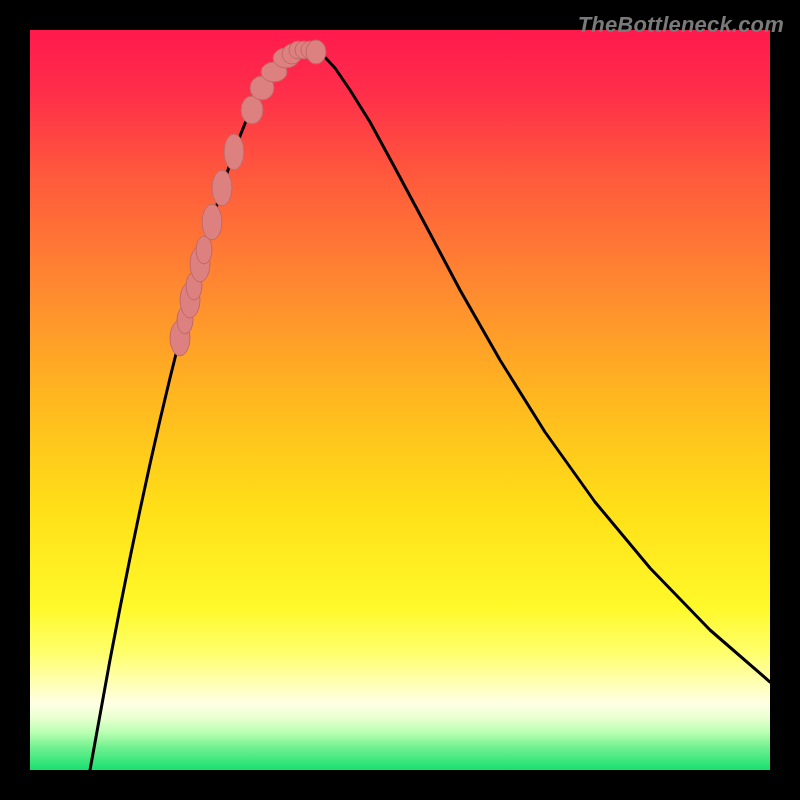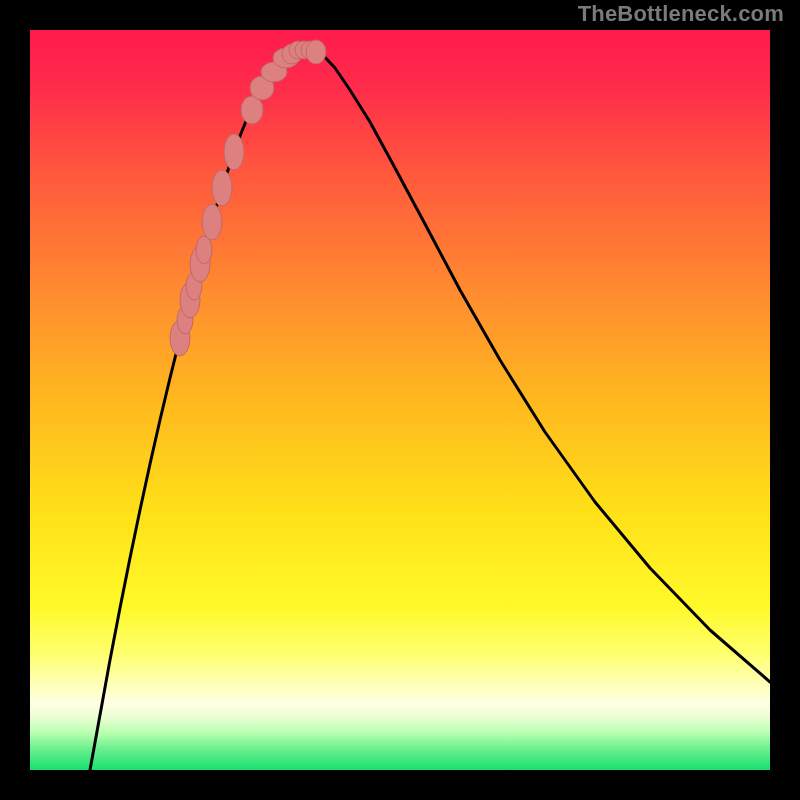--- a/index.html
+++ b/index.html
@@ -8,28 +8,29 @@
     width: 800px;
     height: 800px;
     overflow: hidden;
   }
   body {
     background: #000;
     position: relative;
   }
   .watermark {
     position: absolute;
-    top: 1px;
+    top: 12px;
     right: 16px;
     font-family: Arial, Helvetica, sans-serif;
     font-size: 22px;
     font-weight: bold;
     color: #7a7a7a;
     letter-spacing: 0.2px;
     z-index: 10;
+    font-style: italic;
   }
   .plot-frame {
     position: absolute;
     left: 30px;
     top: 30px;
     width: 740px;
     height: 740px;
     background: #000;
   }
   svg {

